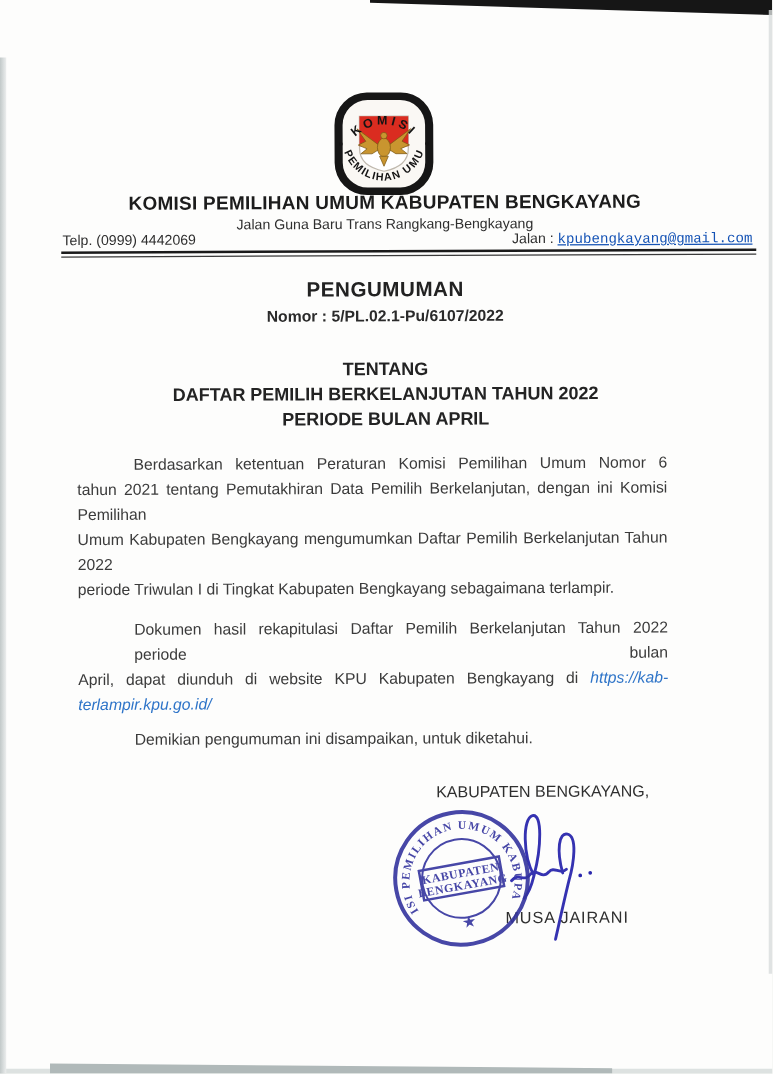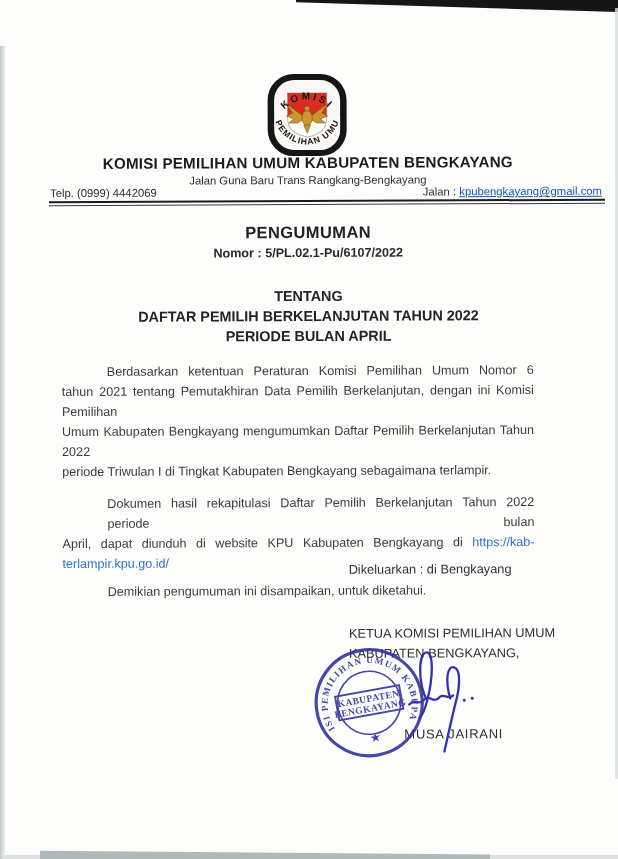--- a/index.html
+++ b/index.html
@@ -4,32 +4,32 @@
 <style>
   html,body{margin:0;padding:0;}
   body{width:618px;height:859px;background:#e9ebea;font-family:"Liberation Sans",sans-serif;}
   .scan{position:relative;width:618px;height:859px;background:#fdfdfc;overflow:hidden;}
   .sheet{position:absolute;inset:0;transform:rotate(-0.25deg);color:#3c3c3c;}
   .abs{position:absolute;}
   .center{left:0;right:0;text-align:center;}
   .org-name{top:154px;font-size:15.2px;font-weight:bold;color:#1c1c1c;letter-spacing:.2px;}
   .address{top:174px;font-size:11.3px;color:#2e2e2e;}
   .contact-row{top:186px;left:51px;width:552px;display:flex;justify-content:space-between;font-size:11.3px;color:#2e2e2e;}
-  .email-link{color:#1553b5;text-decoration:underline;cursor:pointer;}
+  .email-link{color:#1553b5;text-decoration:underline;cursor:pointer;font-family:Liberation Mono, monospace;}
   .rule{top:200px;left:50px;width:556px;height:2.2px;border-top:2.6px solid #1a1a1a;border-bottom:1.2px solid #3a3a3a;}
   .heading{top:223px;font-size:16.5px;font-weight:bold;color:#222;letter-spacing:.4px;}
   .number{top:246px;font-size:12.6px;font-weight:bold;color:#2a2a2a;}
   .subject{top:286px;font-size:14.4px;font-weight:bold;color:#232323;line-height:20px;}
   .body-text{top:361px;left:62px;width:472px;font-size:12.6px;line-height:20px;color:#3b3b3b;}
   .para{margin:0 0 12px 0;}
   .para.tight{margin-bottom:8px;}
   .jline{text-align:justify;text-align-last:justify;}
   .jline.last{text-align-last:left;}
   .indent{padding-left:45px;}
-  .url-link{color:#2e74c8;cursor:pointer;text-decoration:none;}
+  .url-link{color:#2e74c8;cursor:pointer;text-decoration:none;font-style:italic;}
   .closing{left:348px;top:560px;font-size:12.8px;line-height:20px;color:#333;}
   .signatory{left:348px;top:624px;font-size:12.8px;line-height:20px;color:#2f2f2f;}
   .name{left:403px;top:727px;font-size:13px;letter-spacing:.7px;color:#2f2f2f;z-index:1;}
   .stamp-svg{left:309px;top:644px;width:118px;height:118px;opacity:.9;z-index:3;}
   .sig-svg{left:396px;top:643px;width:125px;height:120px;z-index:2;}
   .logo-svg{left:261px;top:73px;width:95px;height:84px;}
   
   .scan-top{position:absolute;top:0;left:296px;right:0;height:12px;background:#161616;
     clip-path:polygon(0 0,100% 0,100% 100%,0 18%);z-index:9;}
   .scan-bottom{position:absolute;bottom:0;left:40px;width:450px;height:11px;background:#b0b9b9;
@@ -105,24 +105,22 @@
         <div class="jline indent">Dokumen hasil rekapitulasi Daftar Pemilih Berkelanjutan Tahun 2022 periode bulan</div>
         <div class="jline"><span>April, dapat diunduh di website KPU Kabupaten Bengkayang di</span> <a class="url-link">https://kab-</a></div>
         <div class="jline last"><a class="url-link">terlampir.kpu.go.id/</a></div>
       </div>
       <div class="para">
         <div class="jline last indent">Demikian pengumuman ini disampaikan, untuk diketahui.</div>
       </div>
     </div>
 
     <div class="abs closing">
-      <div>Dikeluarkan : di Bengkayang</div>
     </div>
     <div class="abs signatory">
-      <div>KETUA KOMISI PEMILIHAN UMUM</div>
       <div>KABUPATEN BENGKAYANG,</div>
     </div>
     <div class="abs name">MUSA JAIRANI</div>
 
     <svg class="abs sig-svg" viewBox="0 0 125 120">
       <g stroke="#2b28ad" stroke-width="2.3" fill="none" stroke-linecap="round" opacity="0.95">
         <path d="M30,58 C 21,42 21,12 29,10 C 37,8 36,36 30,58 C 28,66 26,72 22,76"></path>
         <path d="M12,62 C 18,55 22,64 27,57 C 32,51 36,62 42,55 C 46,50 51,58 56,53"></path>
         <path d="M53,56 C 48,38 50,23 57,25 C 65,27 62,48 58,62 C 54,78 50,96 47,109"></path>
       </g>

